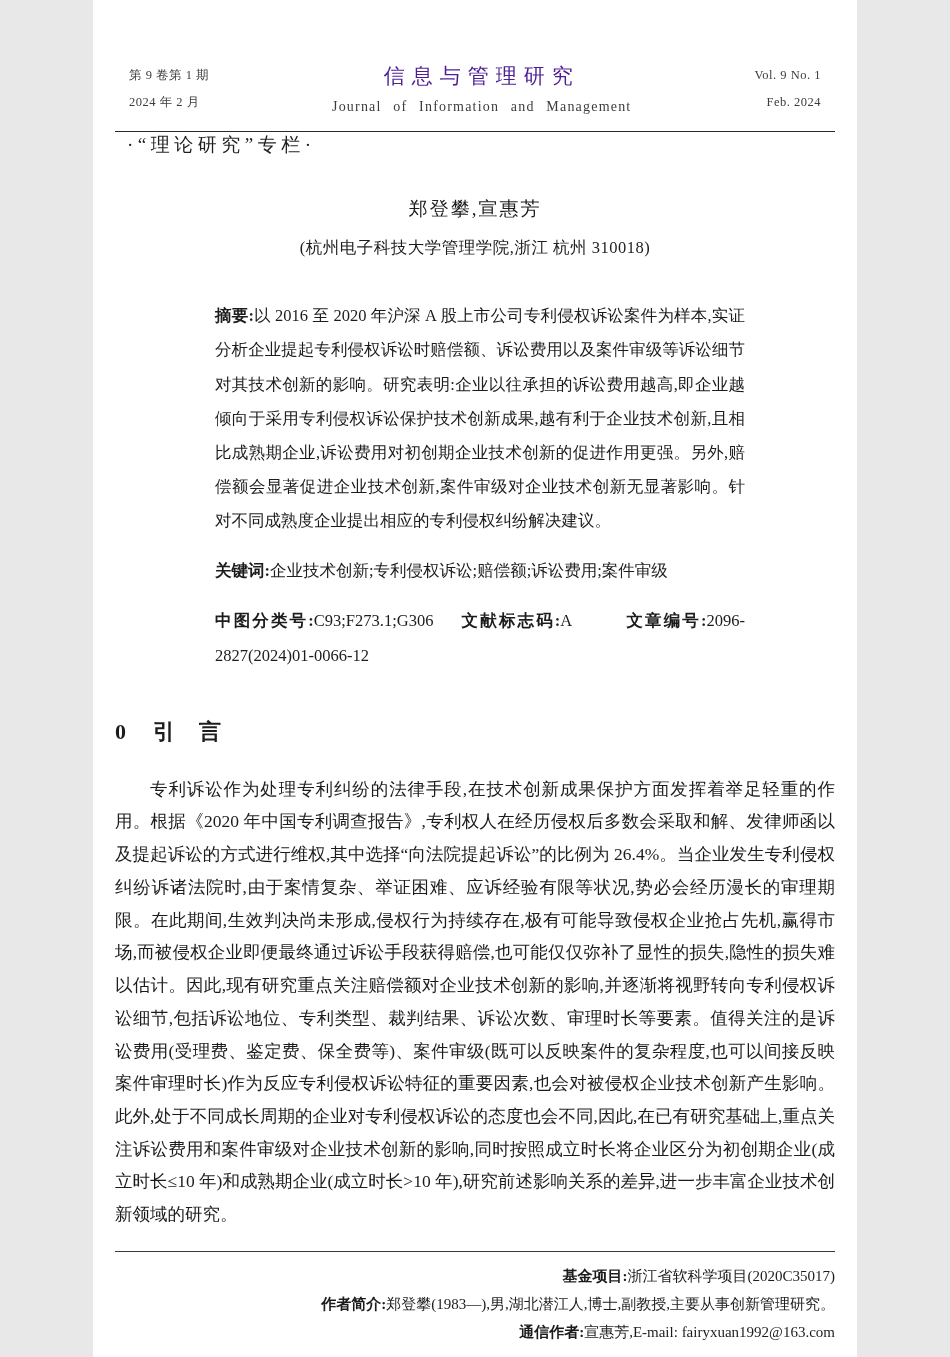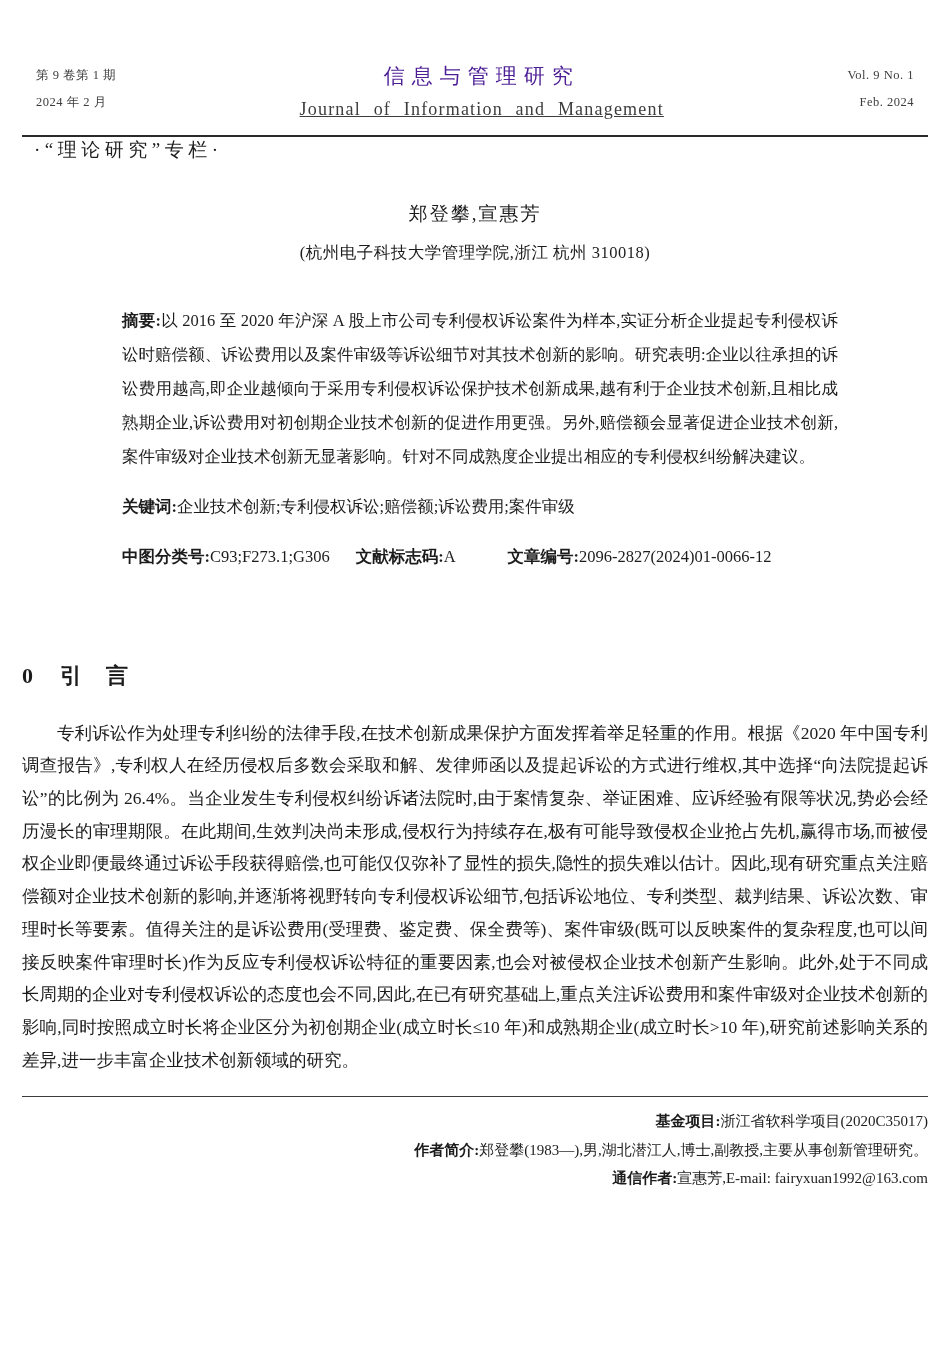--- a/index.html
+++ b/index.html
@@ -1,44 +1,44 @@
 <!DOCTYPE html>
 <html><head>
 <meta charset="utf-8">
 <style>
   html,body{margin:0;padding:0;background:#e8e8e8;}
   .page{
-    width:950px;height:1357px;margin:0 auto;background:#ffffff;
+    width:764px;height:1357px;margin:0 auto;background:#ffffff;
     font-family:"Liberation Serif","DejaVu Serif",serif;color:#1c1c1c;
     padding:62px 22px 0;box-sizing:border-box;position:relative;overflow:hidden;
   }
   
   .header{display:flex;justify-content:space-between;align-items:flex-start;padding:0 14px;}
   .header-left,.header-right{font-size:12.5px;line-height:2.15;color:#3c3c3c;letter-spacing:.5px;}
   .header-right{text-align:right;}
   .header-center{text-align:center;flex:1;}
   .journal-name-cn{font-size:21px;letter-spacing:7px;color:#4c1d95;}
-  .journal-name-en{font-size:18px;margin-top:9px;letter-spacing:1.2px;word-spacing:7px;color:#3c3c3c;text-decoration:underline;}
+  .journal-name-en{font-size:14px;margin-top:9px;letter-spacing:1.2px;word-spacing:7px;color:#3c3c3c;}
   .header-rule{height:1.6px;background:#2a2a2a;margin-top:15px;}
   
   .column-label{padding-left:12px;font-size:19px;letter-spacing:4.5px;color:#1e1e1e;}
   
   .title{margin:94px 0 0;text-align:center;font-size:30px;font-weight:700;letter-spacing:2px;}
   .authors{margin-top:38px;text-align:center;font-size:19px;letter-spacing:2px;}
   .affiliation{margin-top:15px;text-align:center;font-size:16.5px;letter-spacing:.5px;}
   
   .abstract-block{margin:40px 74px 0 84px;font-size:16.5px;line-height:2.07;text-align:justify;}
   .abstract-block p{margin:16px;}
   .keywords{margin-top:2px;}
   .clc-line{margin-top:2px;}
   .bold{font-weight:700;}
   .clc-seg-1{margin-right:26px;}
   .clc-seg-2{margin-right:52px;}
   
-  .section-heading{margin:86px 0 0;font-size:22px;font-weight:700;letter-spacing:1px;}
+  .section-heading{margin:44px 0 0;font-size:22px;font-weight:700;letter-spacing:1px;}
   .section-number{margin-right:26px;}
   .body-para{margin:26px 0 0;font-size:17.5px;line-height:1.87;text-align:justify;text-indent:2em;}
   
   .footnote-rule{margin-top:20px;height:1px;background:#3a3a3a;}
   .footnotes{margin-top:10px;font-size:15px;line-height:1.87;}
   .footnotes p{margin:0;text-align:right;}
 </style>
 </head>
 <body>
 

